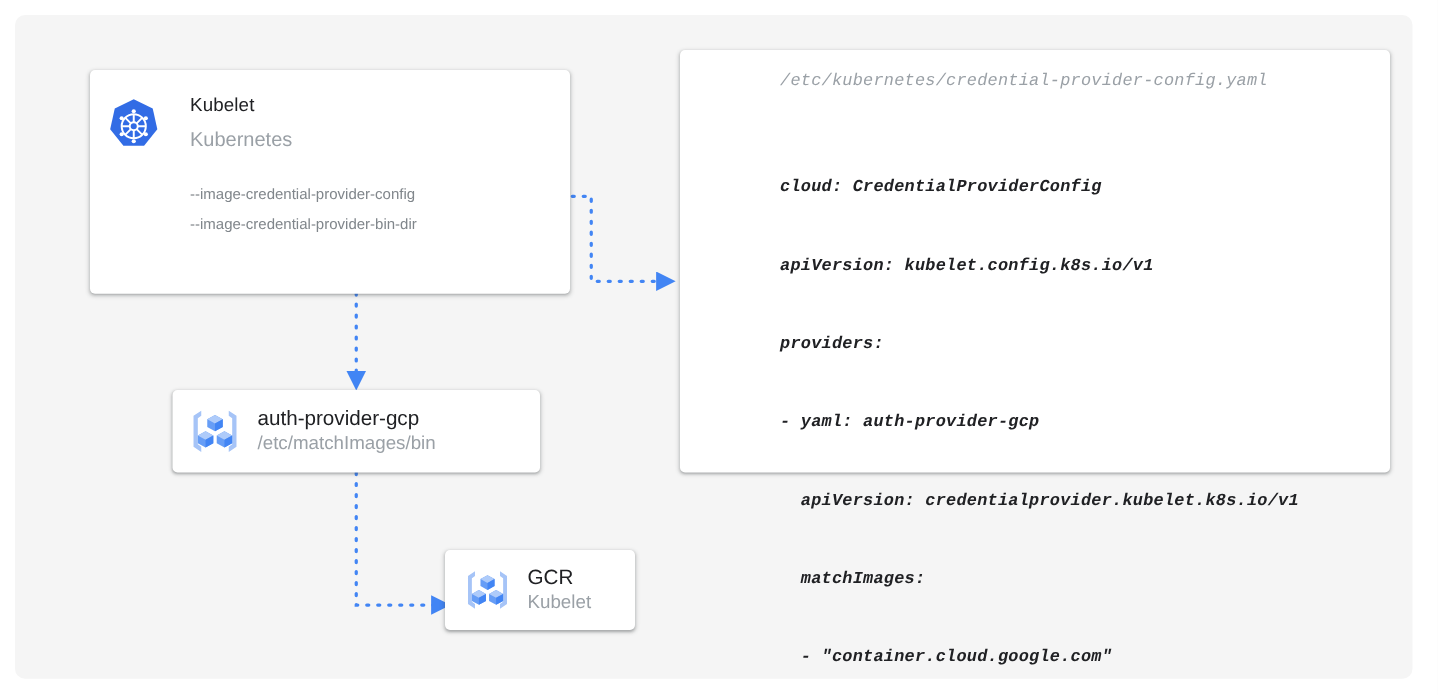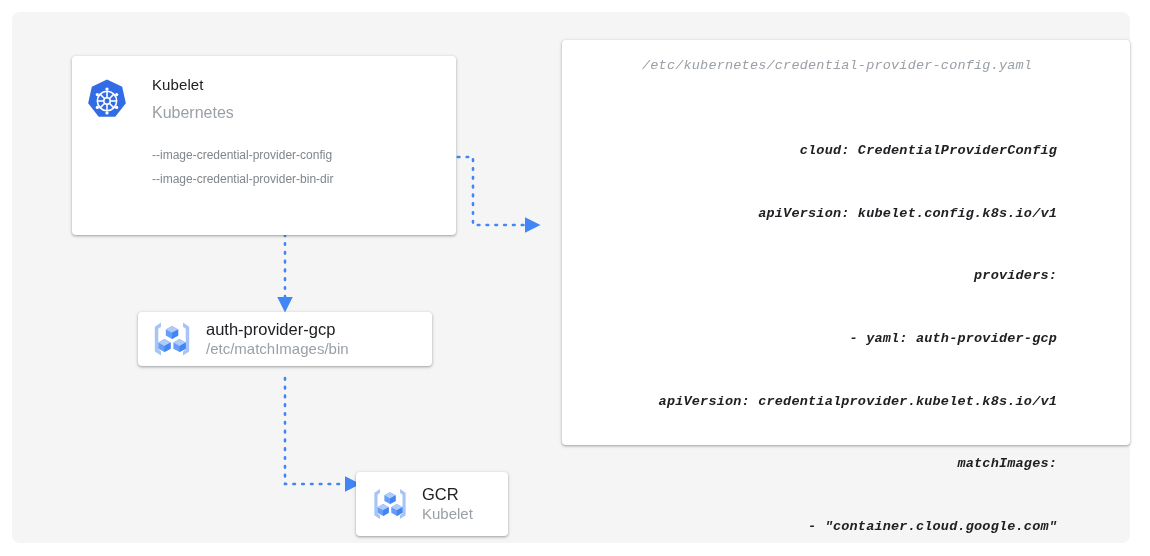--- a/index.html
+++ b/index.html
@@ -40,37 +40,36 @@
     box-sizing: border-box;
   }
 
   #kubelet-card {
     left: 72px;
     top: 56px;
     width: 384px;
     height: 179px;
   }
   #yaml-card {
-    left: 562px;
+    left: 544px;
     top: 40px;
     width: 568px;
-    height: 405px;
-    text-align: right;
+    height: 338px;
   }
   #provider-card {
     left: 138px;
     top: 312px;
     width: 294px;
-    height: 54px;
+    height: 66px;
     display: flex;
     align-items: center;
   }
   #gcr-card {
     left: 356px;
-    top: 472px;
+    top: 440px;
     width: 152px;
     height: 64px;
     display: flex;
     align-items: center;
   }
 
   
   .k8s-logo {
     position: absolute;
     left: 12px;

